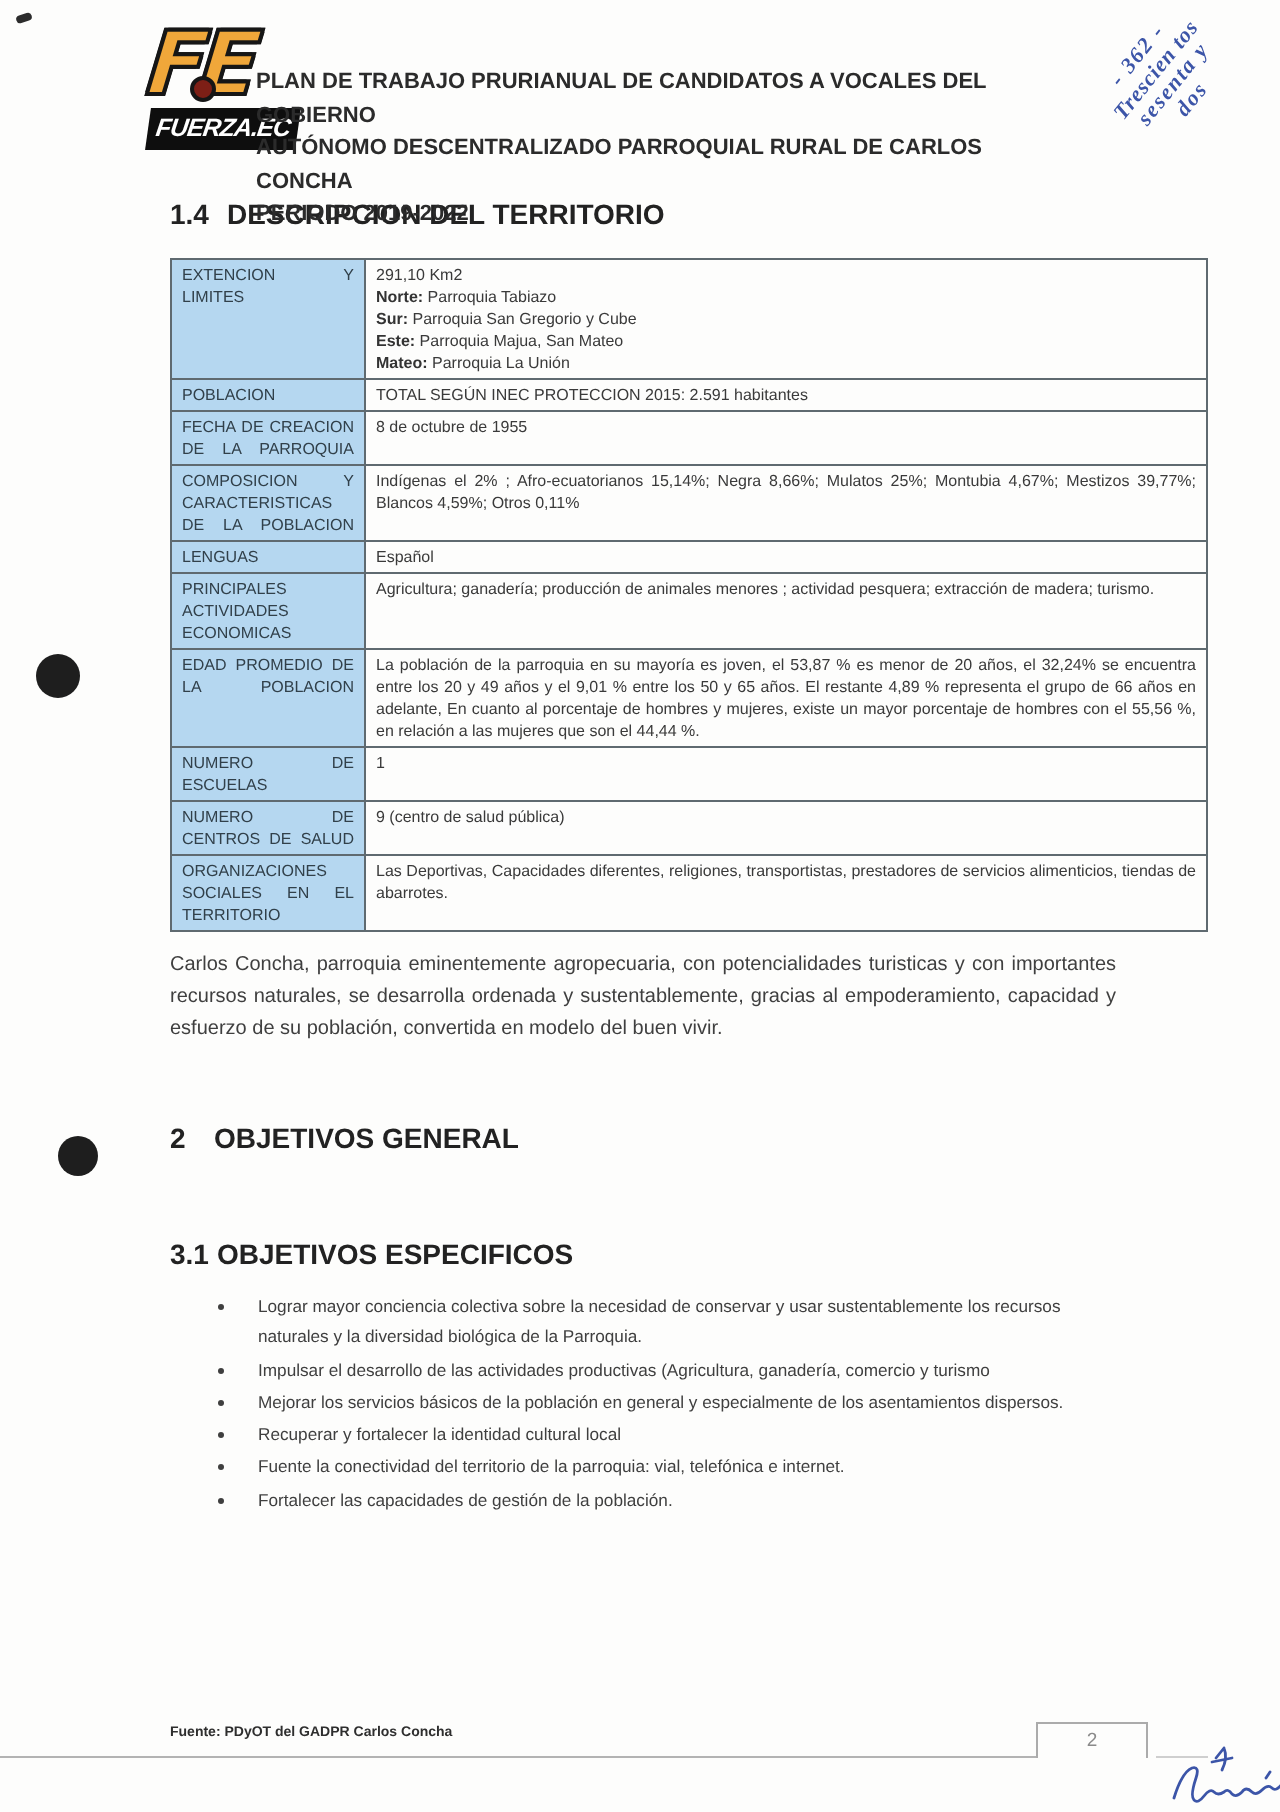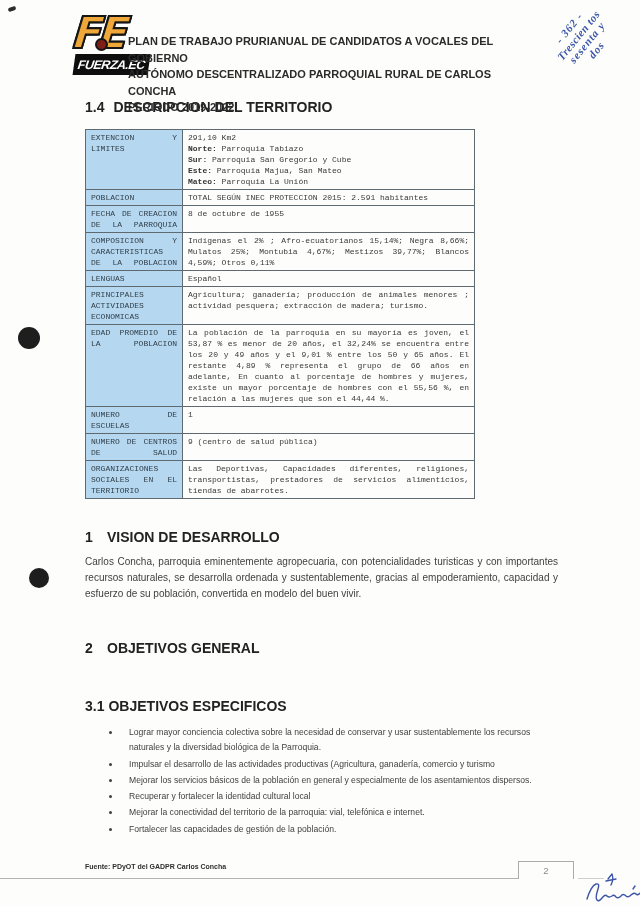--- a/index.html
+++ b/index.html
@@ -44,21 +44,21 @@
   
   .content{ margin-left:85px; width:473px; }
   .sec-heading{ font-size:14px; font-weight:bold; color:#222; }
   .sec-num{ display:inline-block; }
   .h-14{ margin-top:7px; }
   .h-14 .sec-num{ margin-right:9px; }
   .h-wide .sec-num{ min-width:22px; }
   .h-31 .sec-num{ margin-right:4px; }
 
   table.territory{
-    margin-top:14px; width:390px; border-collapse:collapse; font-size:8px;font-family:Liberation Mono, monospace;
+    margin-top:14px; width:519px; border-collapse:collapse; font-size:8px;
   }
   table.territory td{
     border:1px solid #5f6a70; vertical-align:top; line-height:11px; padding:2px 5px;
   }
   td.cell-label{
     width:97px; background:var(--label-bg); color:#31404a;
     text-align:justify; text-align-last:justify; font-size:8px;
   }
   td.cell-value{ text-align:justify; color:#3a3a3a; }
   td.cell-value b{ color:#333; }
@@ -166,38 +166,35 @@
             <td class="cell-label">NUMERO DE CENTROS DE SALUD</td>
             <td class="cell-value">9 (centro de salud pública)</td>
           </tr>
           <tr>
             <td class="cell-label">ORGANIZACIONES SOCIALES EN EL TERRITORIO</td>
             <td class="cell-value">Las Deportivas, Capacidades diferentes,  religiones, transportistas, prestadores de servicios alimenticios, tiendas de abarrotes.</td>
           </tr>
         </tbody>
     </table>
 
-    <h2 class="sec-heading h-wide h-vision">
-      <span class="sec-num">1</span><span>VISION DE DESARROLLO</span>
-    </h2>
     <p class="para p-vision">Carlos Concha, parroquia eminentemente agropecuaria, con potencialidades turisticas y con importantes recursos naturales, se desarrolla ordenada y sustentablemente, gracias al empoderamiento, capacidad y esfuerzo de su población, convertida en modelo del buen vivir.</p>
 
     <h2 class="sec-heading h-wide h-general">
       <span class="sec-num">2</span><span>OBJETIVOS GENERAL</span>
     </h2>
 
     <h2 class="sec-heading h-31">
       <span class="sec-num">3.1</span><span>OBJETIVOS ESPECIFICOS</span>
     </h2>
     <ul class="objetivos">
         <li>Lograr mayor conciencia colectiva sobre la necesidad de conservar y usar sustentablemente los recursos naturales y la diversidad biológica de la Parroquia.</li>
         <li>Impulsar el desarrollo de las actividades productivas  (Agricultura, ganadería,  comercio y turismo</li>
         <li>Mejorar los servicios básicos de la población en general y especialmente de los asentamientos dispersos.</li>
         <li>Recuperar y fortalecer la identidad cultural local</li>
-        <li>Mejorar la conectividad del territorio de la parroquia: vial, telefónica e internet.</li>
+        <li>Fuente la conectividad del territorio de la parroquia: vial, telefónica e internet.</li>
         <li>Fortalecer las capacidades de gestión de la población.</li>
       </ul>
   </div>
 
   <div class="hole-dot dot-1"></div>
   <div class="hole-dot dot-2"></div>
 
   <div class="fuente">Fuente: PDyOT del GADPR Carlos Concha</div>
   <div class="footer-line"></div>
   <div class="footer-line-dash"></div>

